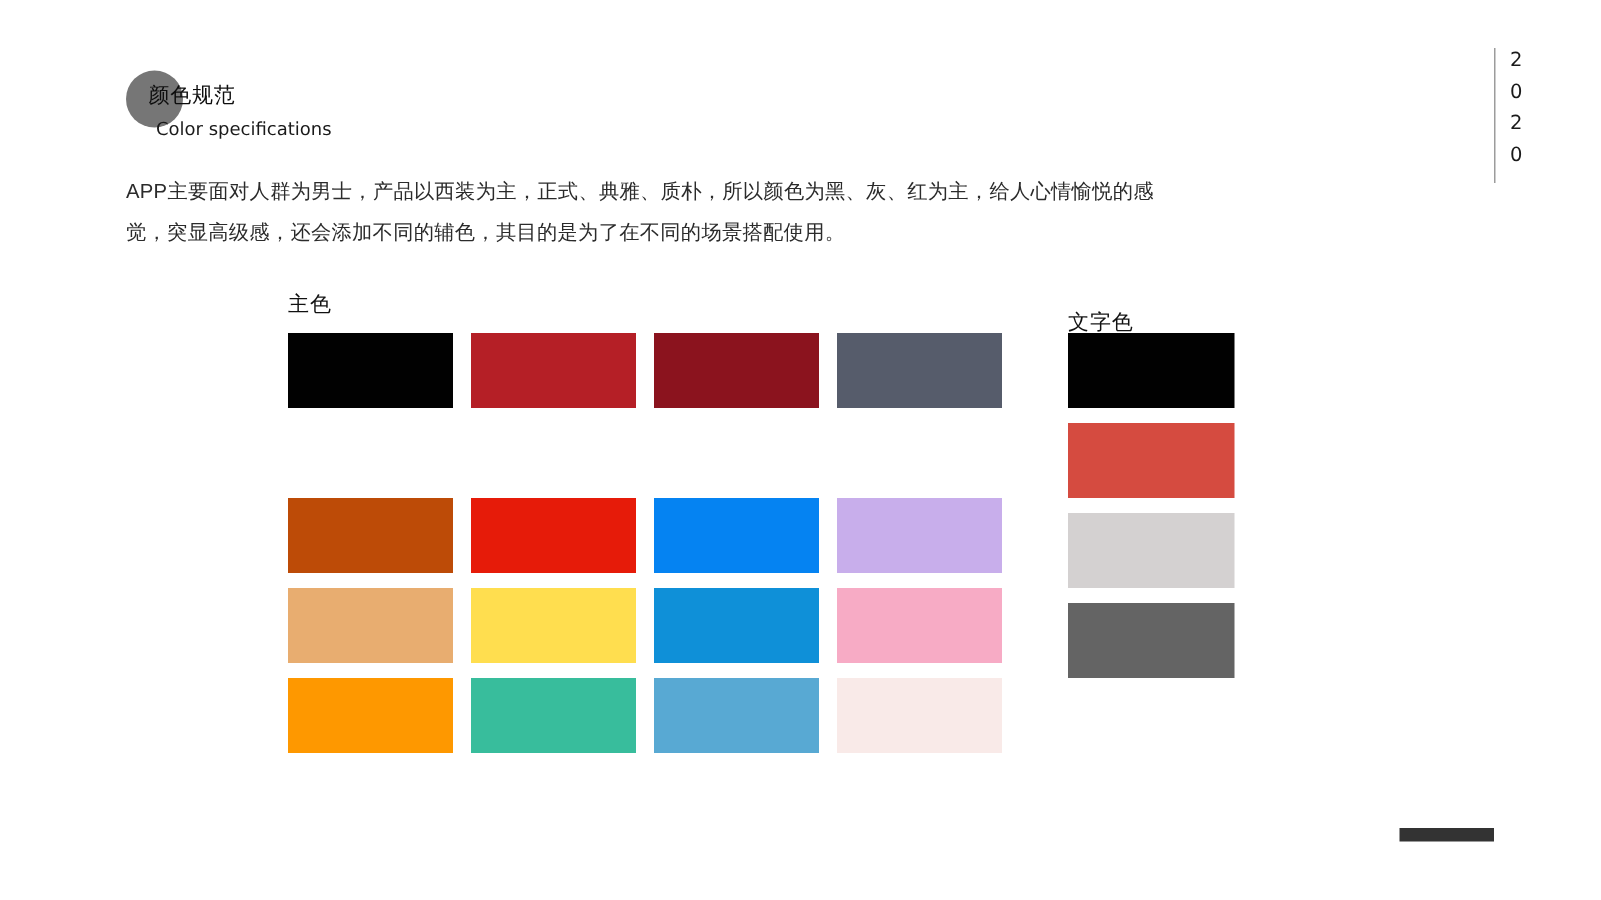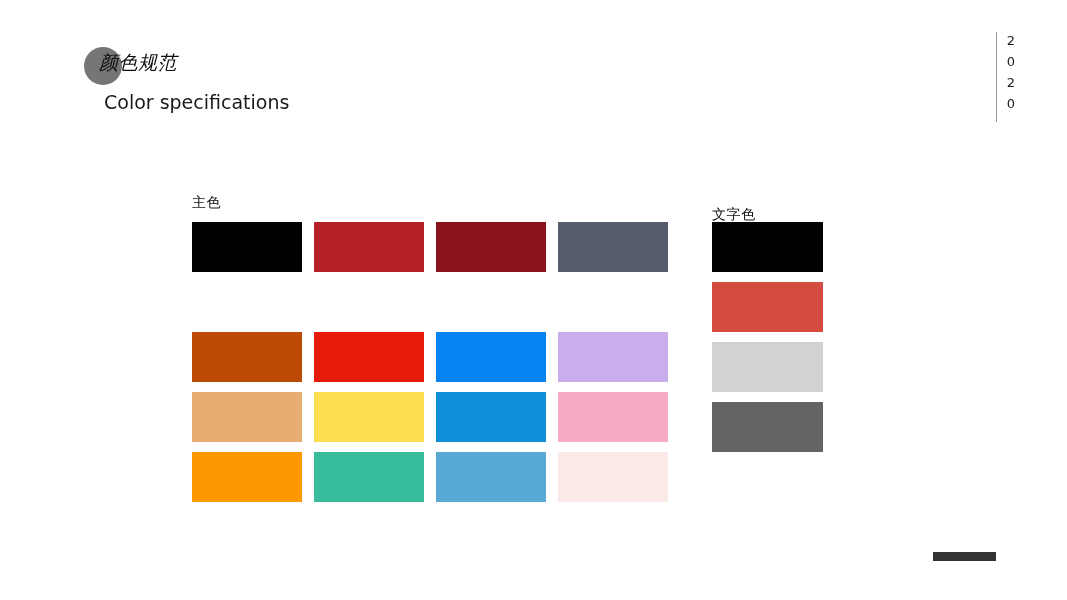--- a/index.html
+++ b/index.html
@@ -33,32 +33,31 @@
     top: 3px;
     width: 38px;
     height: 38px;
     border-radius: 50%;
     background: #767676;
   }
   .title-cn {
     position: absolute;
     left: 15px;
     top: 7px;
-    font-size: 19px;
+    font-size: 14px;
     line-height: 24px;
     color: #0d0d0d;
     letter-spacing: 0.5px;
     white-space: nowrap;
-    font-style: italic;
   }
   .title-en {
     position: absolute;
     left: 20px;
-    top: 48px;
-    font-size: 19px;
+    top: 32px;
+    font-size: 12px;
     line-height: 20px;
     color: #1a1a1a;
     white-space: nowrap;
     font-family: "DejaVu Sans", "Liberation Sans", sans-serif;
   }
 
   
   .intro {
     position: absolute;
     left: 84px;
@@ -162,20 +161,21 @@
 <body style="background: rgb(255, 255, 255);">
 
 <div class="slide">
 
   <div class="header">
     <div class="title-circle" style="background: rgb(118, 118, 118);"></div>
     <div class="title-cn">颜色规范</div>
     <div class="title-en">Color specifications</div>
   </div>
 
+  <div class="intro">APP主要面对人群为男士，产品以西装为主，正式、典雅、质朴，所以颜色为黑、灰、红为主，给人心情愉悦的感觉，突显高级感，还会添加不同的辅色，其目的是为了在不同的场景搭配使用。</div>
 
   <div class="year-rail">
     <div class="year-line" style="background: rgb(156, 156, 156);"></div>
     <div class="year-digits">
       <span>2</span>
       <span>0</span>
       <span>2</span>
       <span>0</span>
     </div>
   </div>

